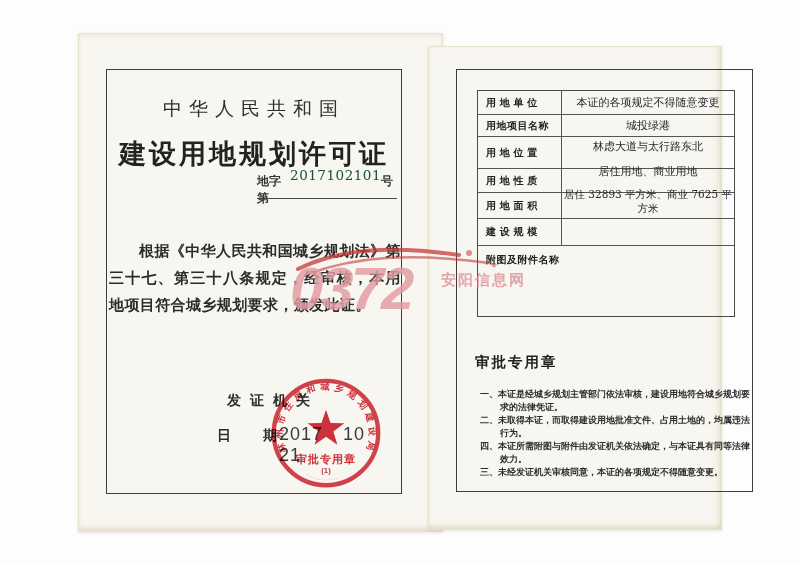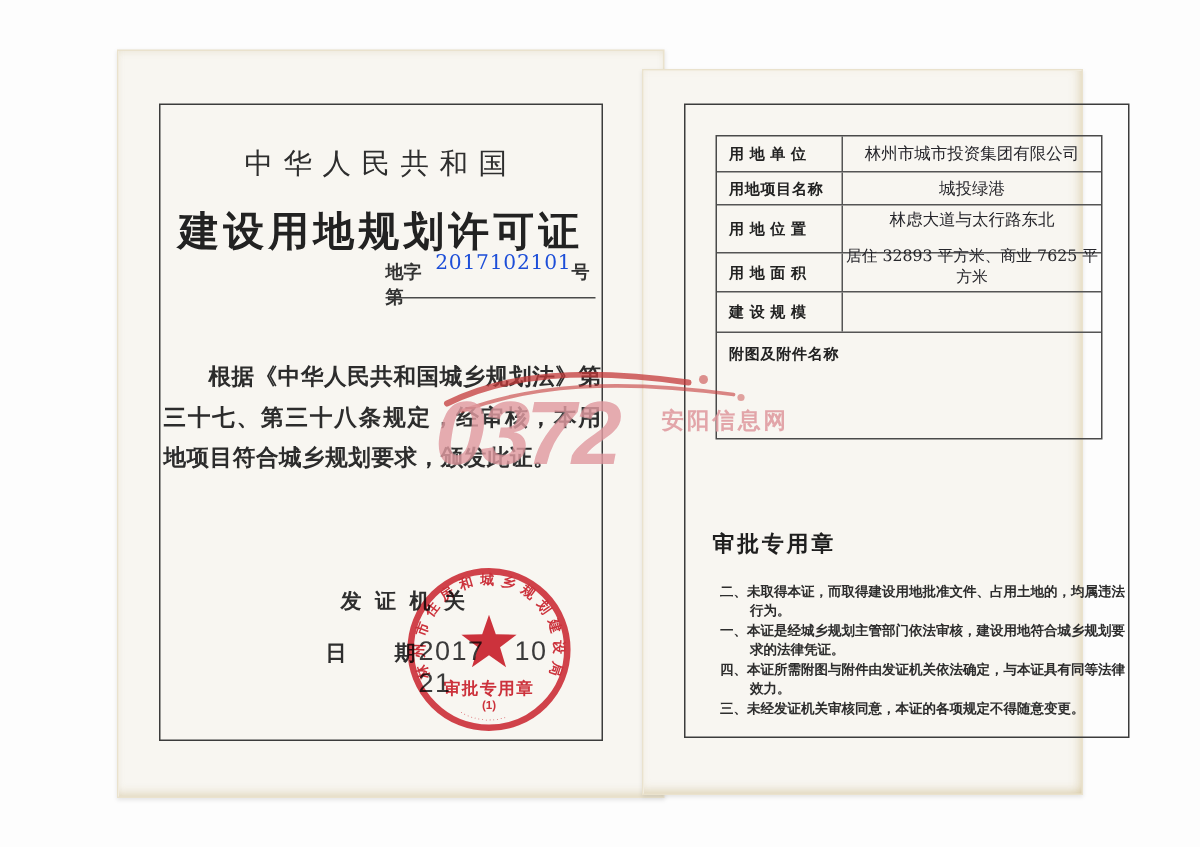--- a/index.html
+++ b/index.html
@@ -32,21 +32,21 @@
 
   
   .country { position:absolute; top:26px; left:0; width:100%; text-align:center;
     font-family:"DejaVu Serif", serif; font-size:19px; letter-spacing:7px;
     color:#2e2e2e; font-weight:500; }
   .cert-title { position:absolute; top:66px; left:0; width:100%; text-align:center;
     font-size:27px; font-weight:700; letter-spacing:3px; color:#222; }
   .serial-line { position:absolute; top:103px; left:150px; width:140px; height:26px;
     border-bottom:1.6px solid #4a4a4a; display:flex; }
   .serial-prefix, .serial-suffix { font-size:12px; color:#333; font-weight:600; }
-  .serial-number { font-size:13.5px; color:#1d4ed8; transform:translateY(-6px);
+  .serial-number { font-size:13.5px; color:#14532d; transform:translateY(-6px);
     font-family:"DejaVu Serif", serif; letter-spacing:.5px; }
   .serial-suffix { margin-left:auto; padding-right:4px; }
   .cert-body { position:absolute; top:168px; left:2px; width:292px;
     font-family:"DejaVu Serif", serif; font-size:15px; font-weight:700;
     line-height:27px; letter-spacing:.4px; color:#2c2c2c;
     text-indent:2em; text-align:justify; }
   .issuer { position:absolute; top:322px; left:120px; font-size:14px;
     font-weight:600; letter-spacing:9px; color:#2e2e2e; }
   .date-row { position:absolute; top:354px; left:110px; font-size:14px;
     font-weight:600; color:#2e2e2e; display:flex; align-items:baseline; }
@@ -143,47 +143,51 @@
       </text>
     </svg>
   </div>
 
   <div class="paper paper-right">
     <div class="frame frame-right">
 
       <div class="cert-table">
         <div class="trow" style="height:24px">
           <div class="tlabel">用 地 单 位</div>
-          <div class="tvalue">林州市城市投资集团有限公司</div>
+          <div class="tvalue">本证的各项规定不得随意变更</div>
         </div>
         <div class="trow" style="height:22px">
           <div class="tlabel">用地项目名称</div>
           <div class="tvalue">城投绿港</div>
         </div>
         <div class="trow val-top" style="height:32px">
           <div class="tlabel">用 地 位 置</div>
           <div class="tvalue" style="transform:translateY(2px)">林虑大道与太行路东北</div>
         </div>
+        <div class="trow val-top" style="height:24px">
+          <div class="tlabel">用 地 性 质</div>
+          <div class="tvalue">居住用地、商业用地</div>
+        </div>
         <div class="trow val-top" style="height:26px">
           <div class="tlabel">用 地 面 积</div>
           <div class="tvalue" style="font-size:10.5px">居住 32893 平方米、商业 7625 平方米</div>
         </div>
         <div class="trow" style="height:27px">
           <div class="tlabel">建 设 规 模</div>
           <div class="tvalue"></div>
         </div>
         <div class="trow trow-full" style="height:70px">
           <div class="tlabel">附图及附件名称</div>
         </div>
       </div>
 
       <div class="notice-heading">审批专用章</div>
       <div class="notice-list">
+        <div class="notice-item">一、本证是经城乡规划主管部门依法审核，建设用地符合城乡规划要求的法律凭证。</div>
         <div class="notice-item">二、未取得本证，而取得建设用地批准文件、占用土地的，均属违法行为。</div>
-        <div class="notice-item">一、本证是经城乡规划主管部门依法审核，建设用地符合城乡规划要求的法律凭证。</div>
         <div class="notice-item">四、本证所需附图与附件由发证机关依法确定，与本证具有同等法律效力。</div>
         <div class="notice-item">三、未经发证机关审核同意，本证的各项规定不得随意变更。</div>
       </div>
     </div>
   </div>
 
   <div class="watermark">
     <svg class="wm-swirl" width="210" height="34" viewBox="0 0 210 34">
       <path d="M4,26 C45,6 95,2 165,12" stroke="rgba(196,58,58,.75)" stroke-width="4" fill="none" stroke-linecap="round"></path>
       <path d="M14,31 C60,14 115,9 195,20" stroke="rgba(196,58,58,.6)" stroke-width="2.5" fill="none" stroke-linecap="round"></path>

